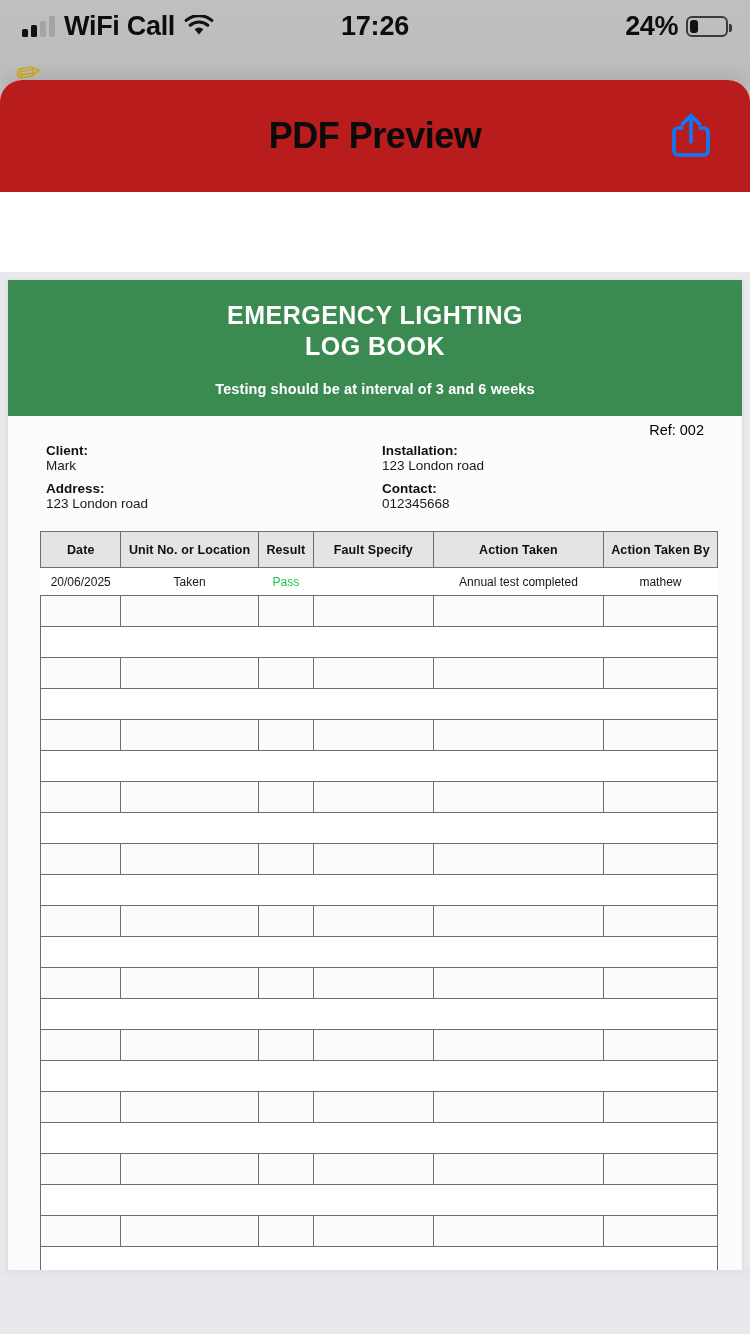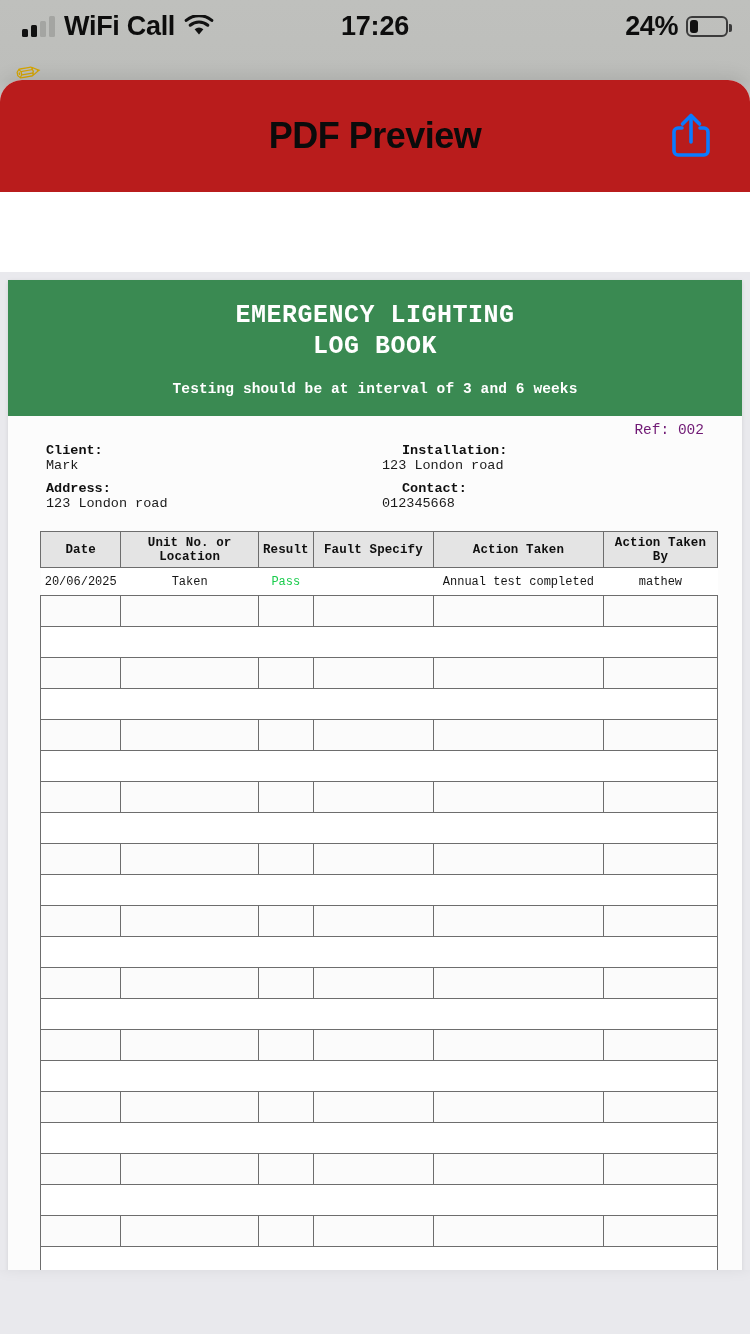--- a/index.html
+++ b/index.html
@@ -87,49 +87,48 @@
 
   
   .pdf-scroll {
     position:absolute; left:0; top:192px; width:750px; height:1078px;
     background:#e9e9ed; overflow:hidden;
   }
   .pdf-page {
     position:absolute; left:8px; top:8px; width:734px;
     background:#fcfcfc;
     box-shadow:0 1px 4px rgba(0,0,0,0.10);
-    font-family:Liberation Mono, monospace;
   }
 
   .pdf-banner {
     background:#3a8a52; color:#fff;
     padding:23px 20px 19px; text-align:center;
   }
   .banner-l1, .banner-l2 {
     font-size:25px; font-weight:700; letter-spacing:0.5px; line-height:1.0;
   }
   .banner-l2 { margin-top:6px; }
   .banner-sub {
     margin-top:22px; font-size:14.5px; font-weight:700; letter-spacing:0.1px;
   }
 
   .pdf-meta { padding:6px 38px 12px; position:relative; }
   .ref {
-    text-align:right; font-size:14.5px; color:#701a75; font-weight:500;
+    text-align:right; font-size:14.5px; color:#000000; font-weight:500;
     margin-bottom:5px;
   }
   .meta-grid { display:flex; }
   .meta-col { display:flex; }
   .meta-col.left { width:336px; }
   .meta-col.right { flex:1; }
   .meta-label {
     font-size:13.5px; font-weight:700; color:#101010;
     width:86px; line-height:15px;
   }
-  .meta-label.wide { width:86px;margin-left:20px; }
+  .meta-label.wide { width:86px; }
   .meta-value { font-size:13.5px; color:#1a1a1a; line-height:15px; }
   .meta-line { display:flex; margin-bottom:8px;flex-direction:column; }
 
   
   .tbl-wrap { padding:0 0 0 8px; }
   table.logtbl {
     width:678px; margin:0 auto;
     border-collapse:collapse; table-layout:fixed;
   }
   table.logtbl th {

